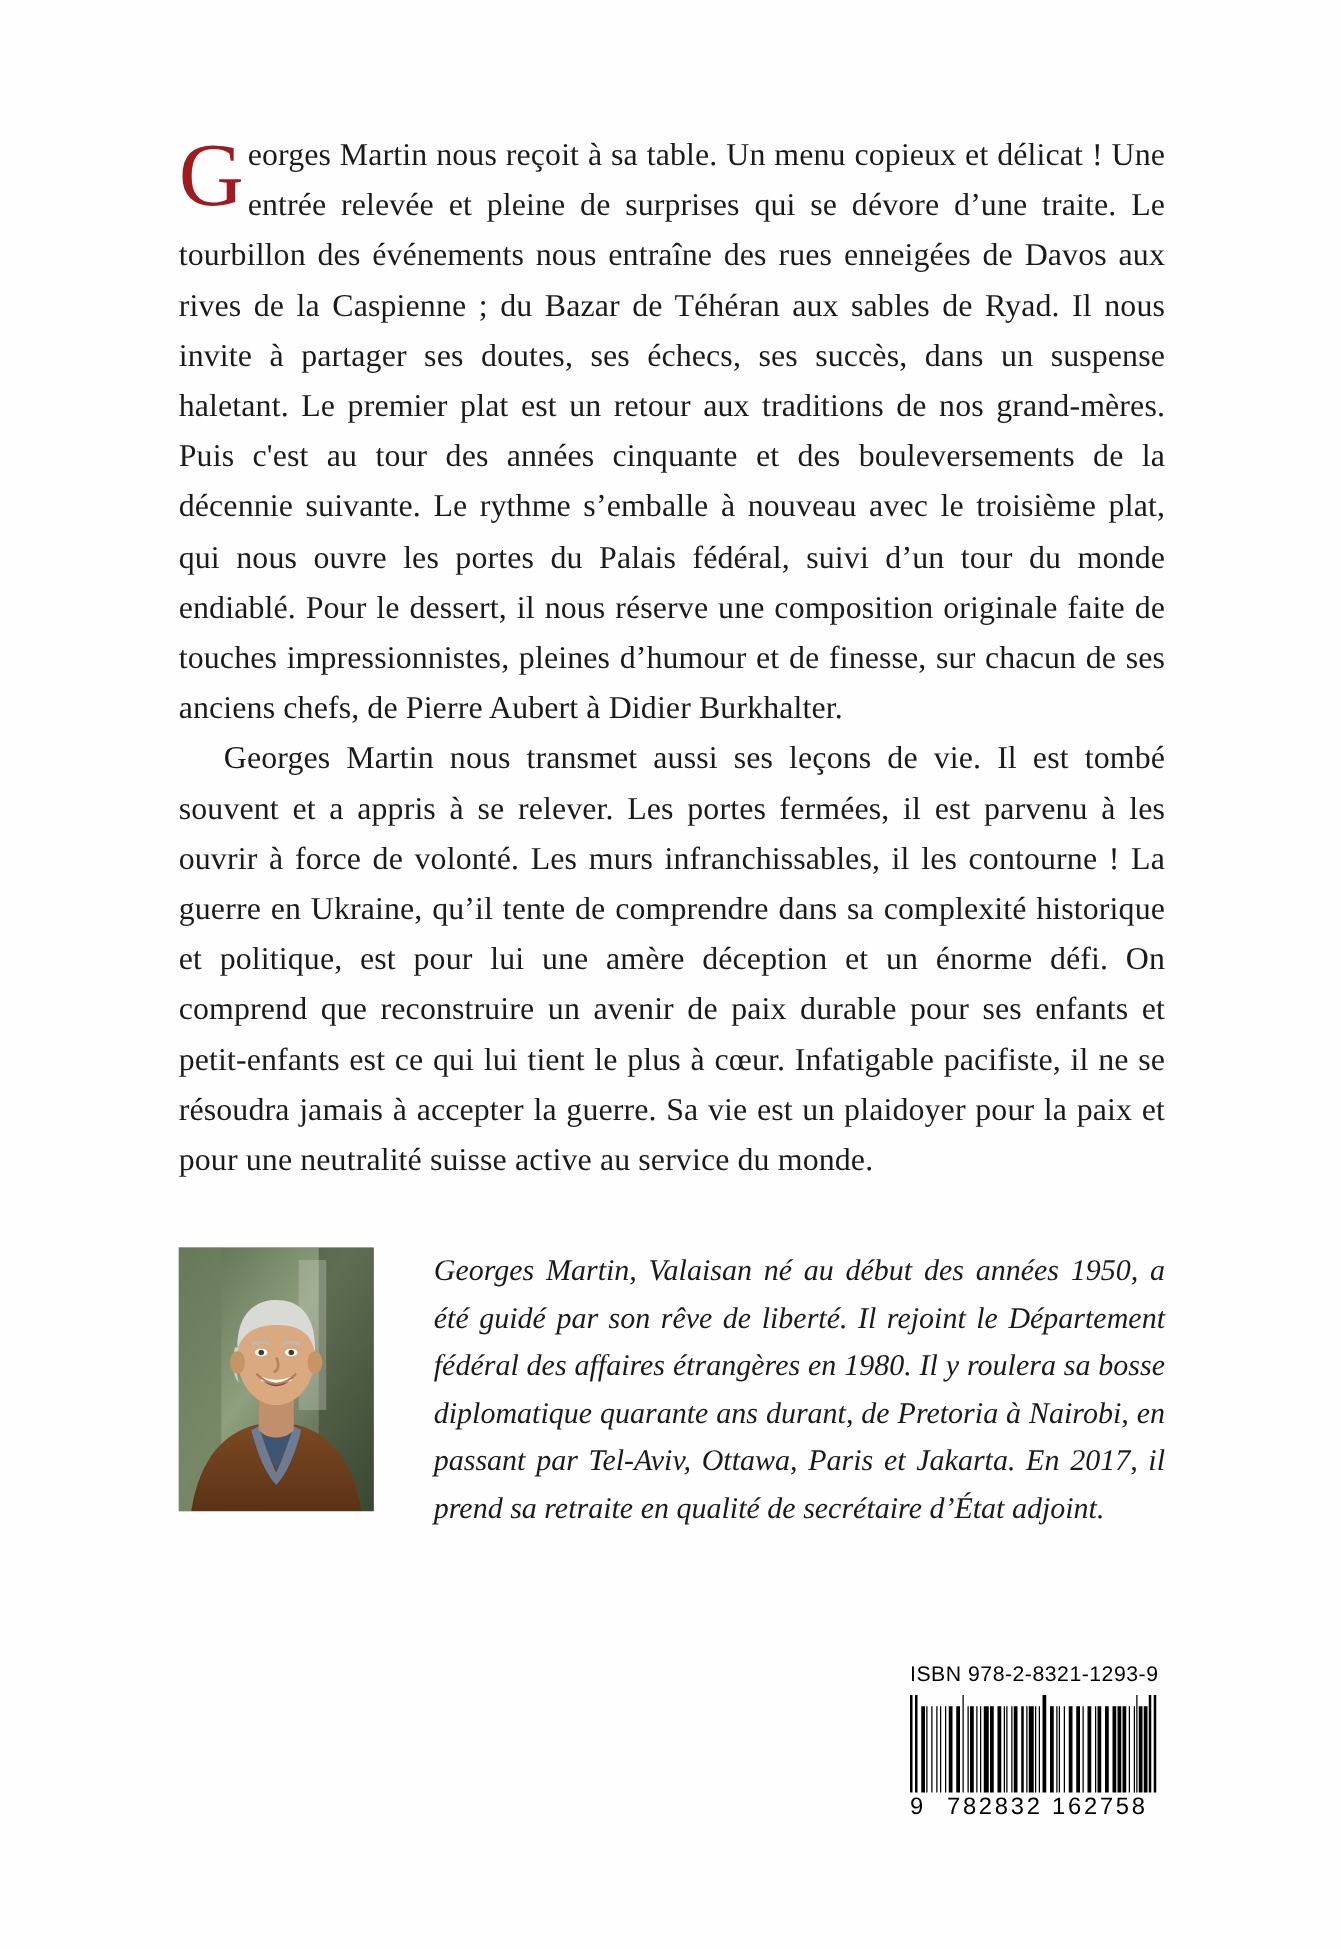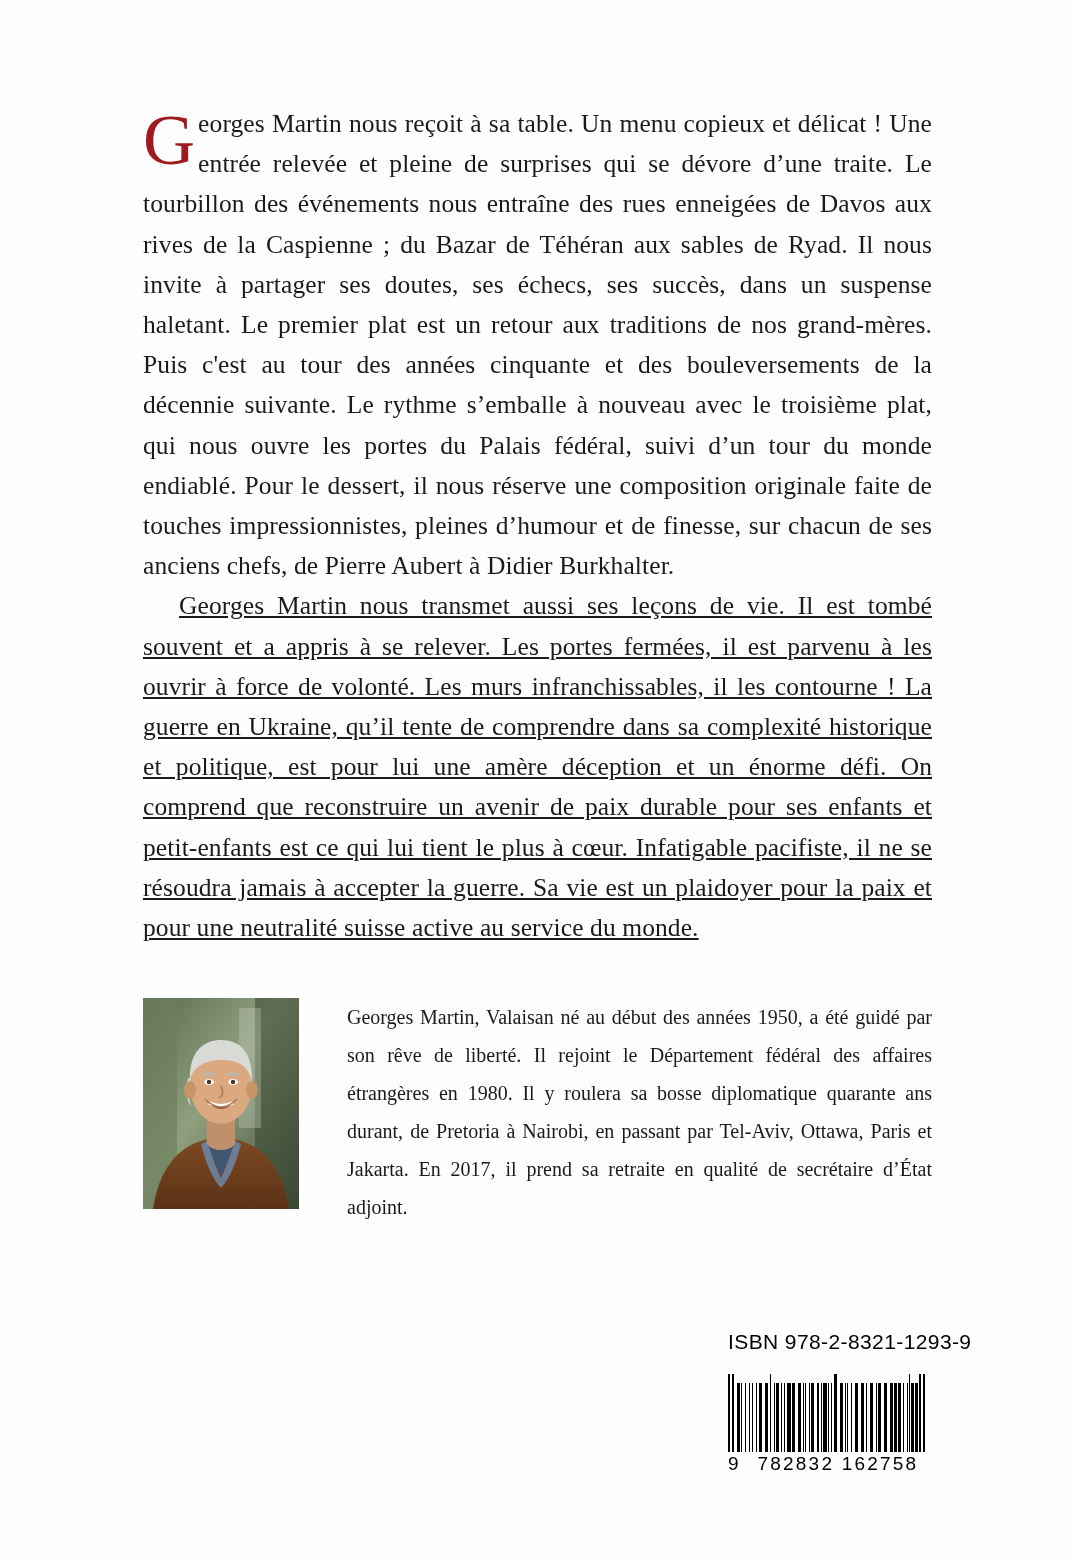--- a/index.html
+++ b/index.html
@@ -38,21 +38,20 @@
     text-justify: inter-word;
     letter-spacing: 0.1px;
     hyphens: none;
   }
 
   .blurb p.first {
     text-indent: 0;
   }
   .blurb p.second {
     text-indent: 36px;
-    text-decoration: underline;
   }
 
   
   .dropcap {
     float: left;
     font-family: "Liberation Serif", serif;
     color: #9e1b20;
     font-size: 72px;
     line-height: 60px;
     padding: 6px 2px 0 0;
@@ -74,40 +73,41 @@
     height: 211px;
     flex: 0 0 156px;
     position: relative;
     overflow: hidden;
     background: #4d5f52;
   }
   .bio-photo svg { display: block; width: 100%; height: 100%; }
 
   .bio-text {
     margin-left: 48px;
-    font-size: 20px;
+    font-style: italic;
+    font-size: 24px;
     line-height: 38px;
     text-align: justify;
     flex: 1 1 auto;
   }
   .bio-text p { margin: 0; }
 
   
   .isbn-block {
     position: absolute;
     left: 728px;
     top: 1330px;
     width: 200px;
   }
   .isbn-label {
     font-family: "Liberation Sans", sans-serif;
-    font-size: 21px;
+    font-size: 17px;
     letter-spacing: 0.4px;
     color: #000;
-    margin-bottom: 20px;
+    margin-bottom: 6px;
     white-space: nowrap;
   }
   .barcode {
     position: relative;
     width: 200px;
     height: 92px;
   }
   .barcode .bars {
     display: flex;
     align-items: flex-end;

